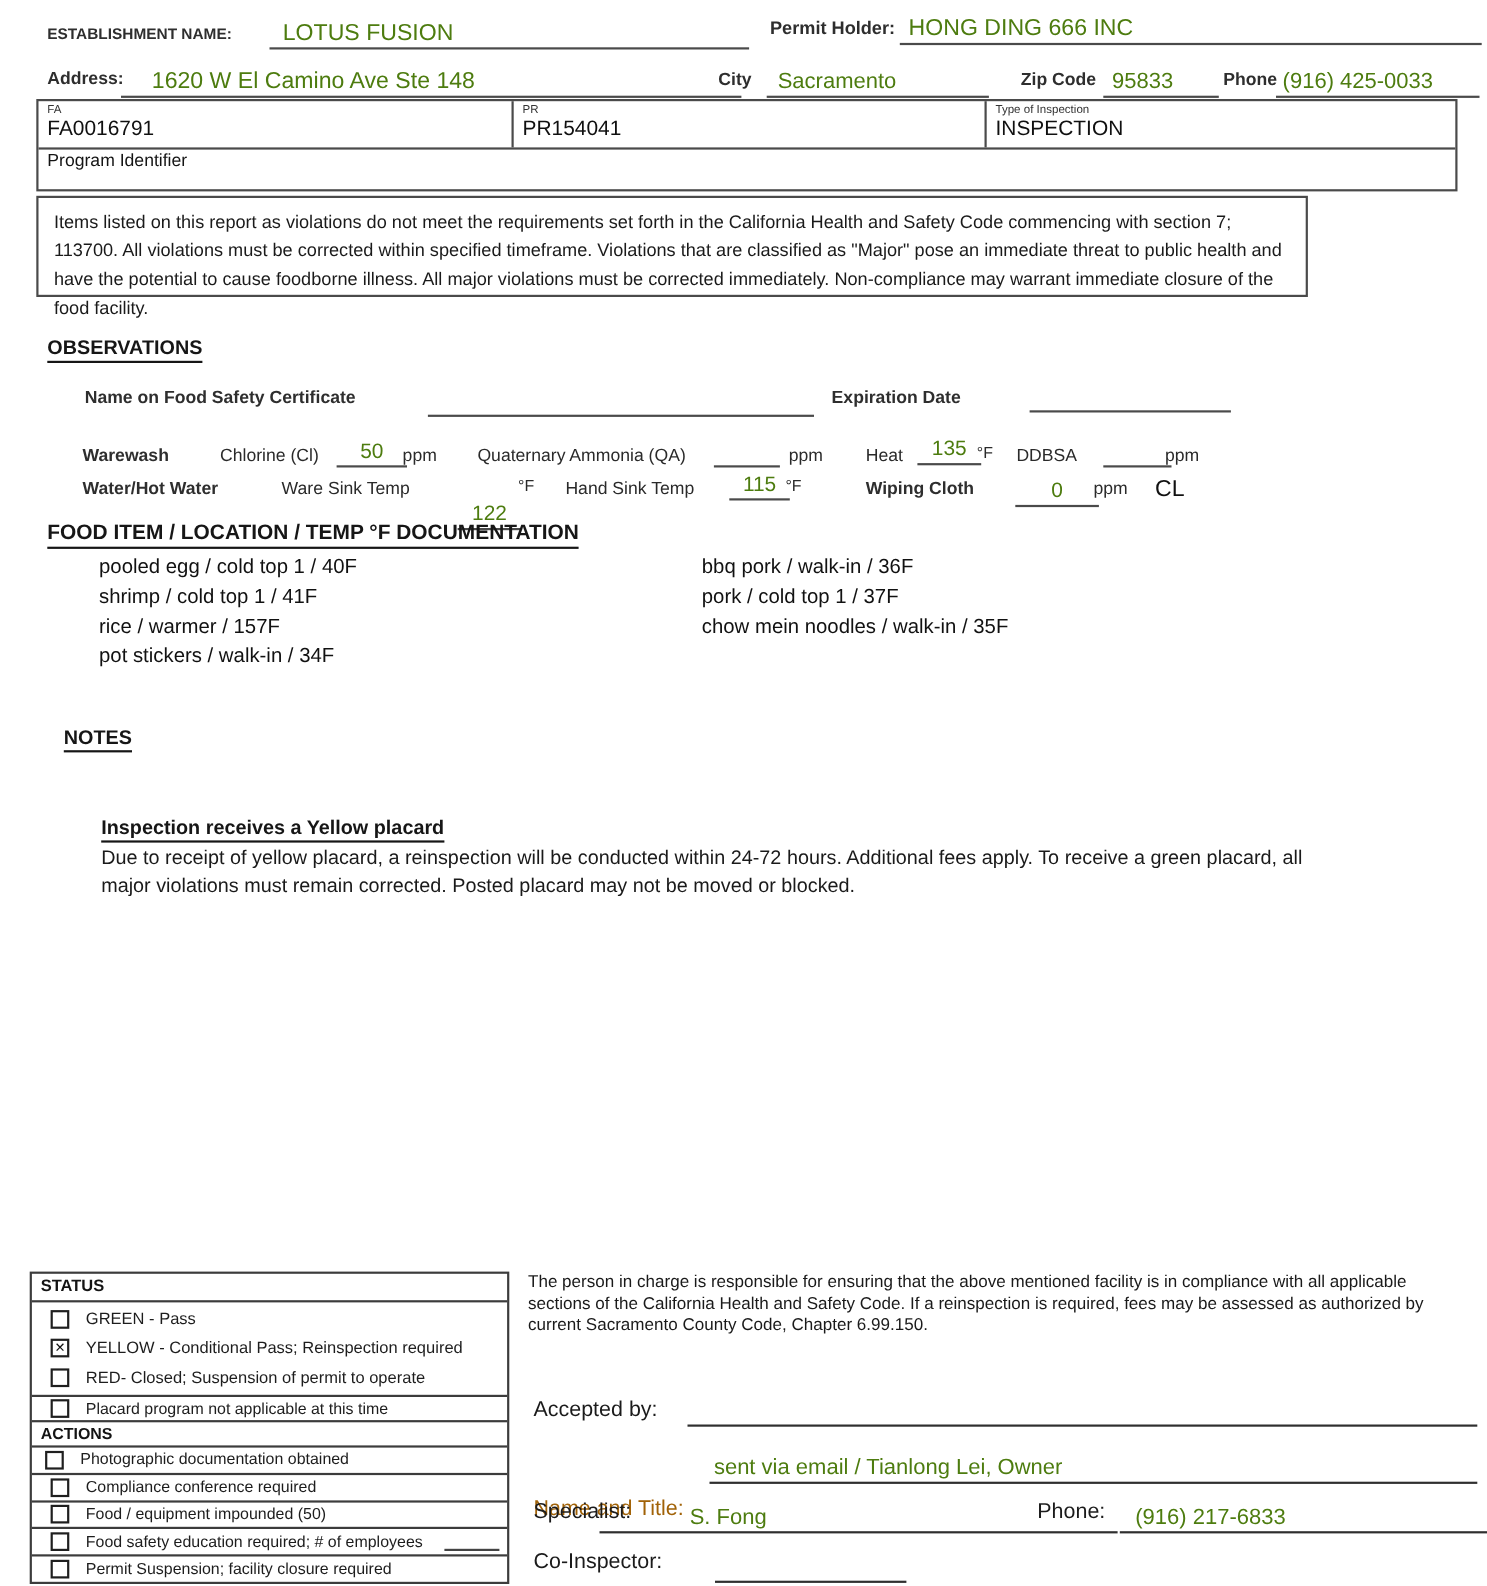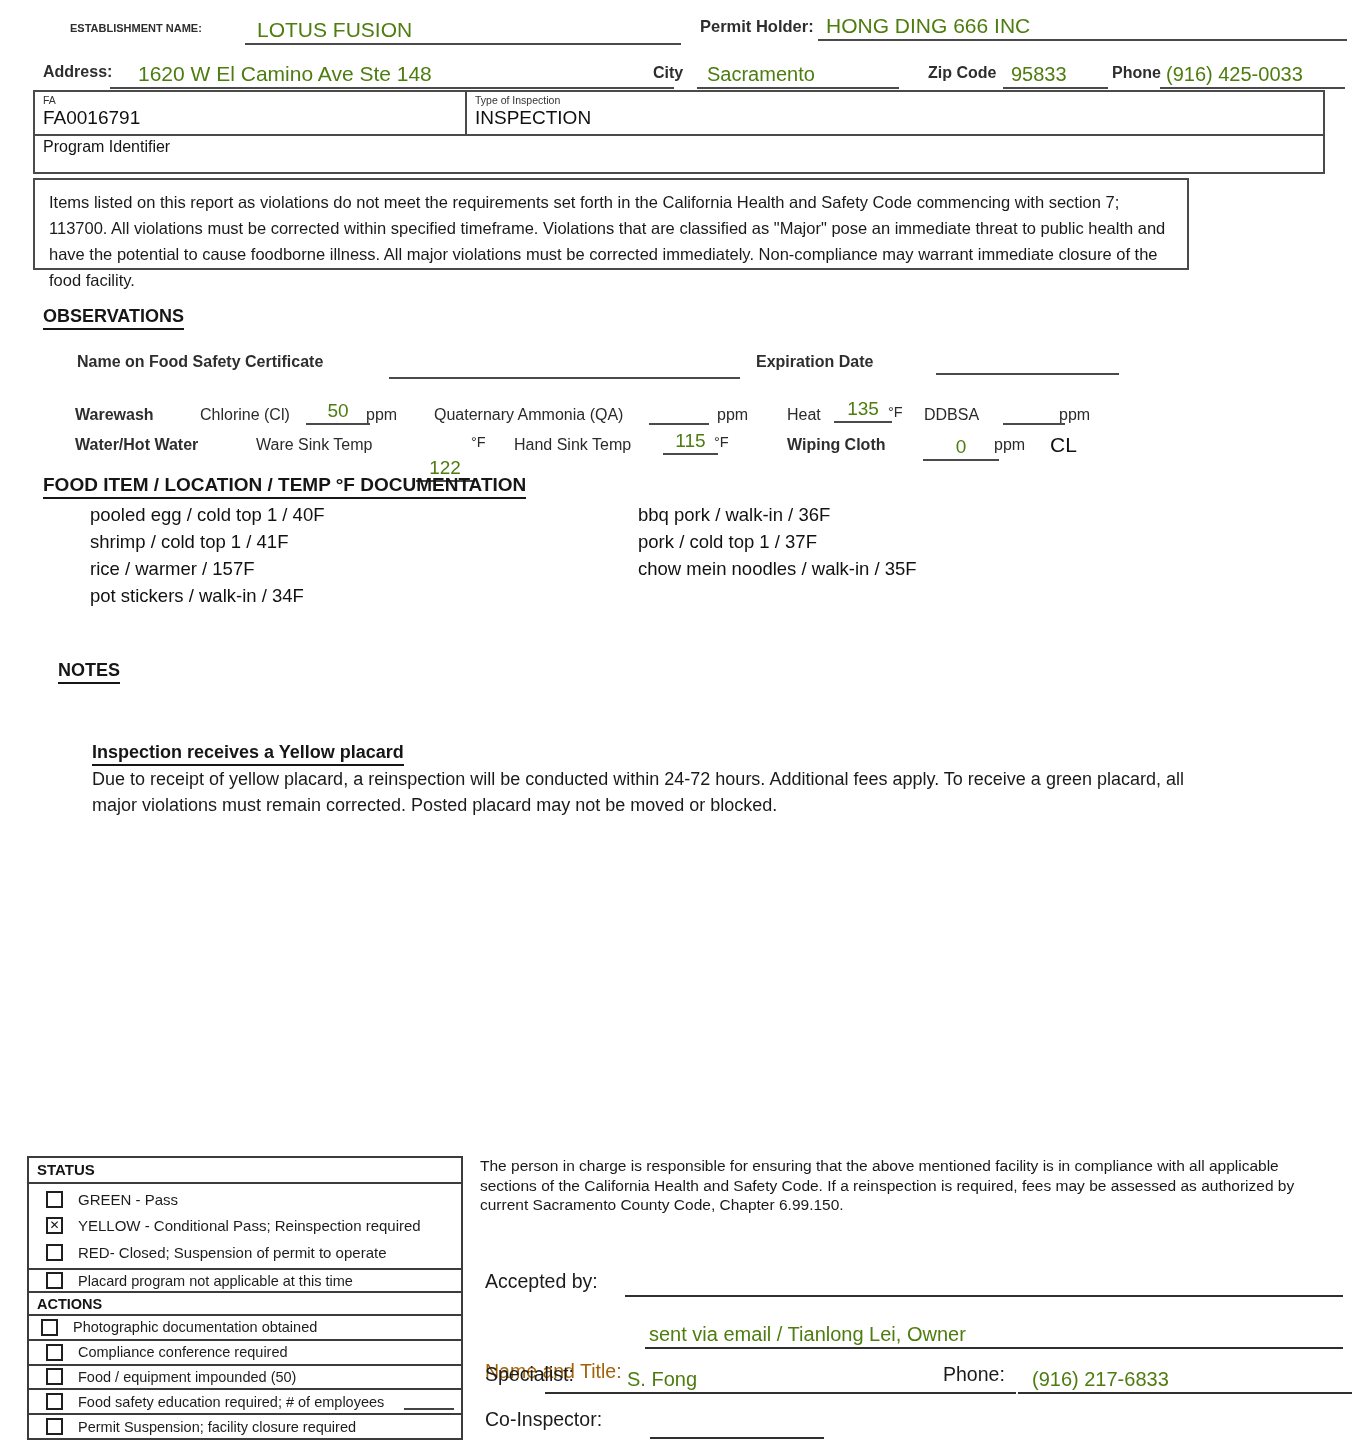--- a/index.html
+++ b/index.html
@@ -34,21 +34,21 @@
   .ck-label{white-space:nowrap;color:#1d1d1d;}
   .mini-blank{margin-left:auto;margin-right:7px;align-self:flex-end;margin-bottom:3px;
               width:50px;height:10px;border-bottom:2px solid #444;}
   .para{color:#1a1a1a;}
 </style>
 </head>
 <body>
 
 <div class="page">
 
-  <span class="abs lbl" style="left:43px;top:22px;font-size:11px;margin-left:27px;">ESTABLISHMENT NAME:</span>
+  <span class="abs lbl" style="left:43px;top:22px;font-size:14px;">ESTABLISHMENT NAME:</span>
   <div class="fld" style="left:245px;top:12px;width:420px;height:30px;padding-left:12px;font-size:21px;">
     <span>LOTUS FUSION</span>
   </div>
 
   <span class="abs lbl" style="left:700px;top:17px;font-size:16.5px;">Permit Holder:</span>
   <div class="fld" style="left:818px;top:8px;width:517px;height:30px;padding-left:8px;font-size:21px;">
     <span>HONG DING 666 INC</span>
   </div>
 
   <span class="abs lbl" style="left:43px;top:63px;">Address:</span>
@@ -70,20 +70,24 @@
   <div class="fld" style="left:1160px;top:56px;width:175px;height:30px;padding-left:6px;">
     <span>(916) 425-0033</span>
   </div>
 
   <div class="abs idgrid" style="left:33px;top:90px;width:1288px;">
     <div class="idrow1">
       <div class="idcell vr" style="width:432px;">
         <span class="tag">FA</span>
         <span class="val">FA0016791</span>
       </div>
+      <div class="idcell vr" style="width:430px;">
+        <span class="tag">PR</span>
+        <span class="val">PR154041</span>
+      </div>
       <div class="idcell" style="flex:1;">
         <span class="tag">Type of Inspection</span>
         <span class="val">INSPECTION</span>
       </div>
     </div>
     <div class="idrow2">
       <span class="tag">Program Identifier</span>
       <span class="val"></span>
     </div>
   </div>

